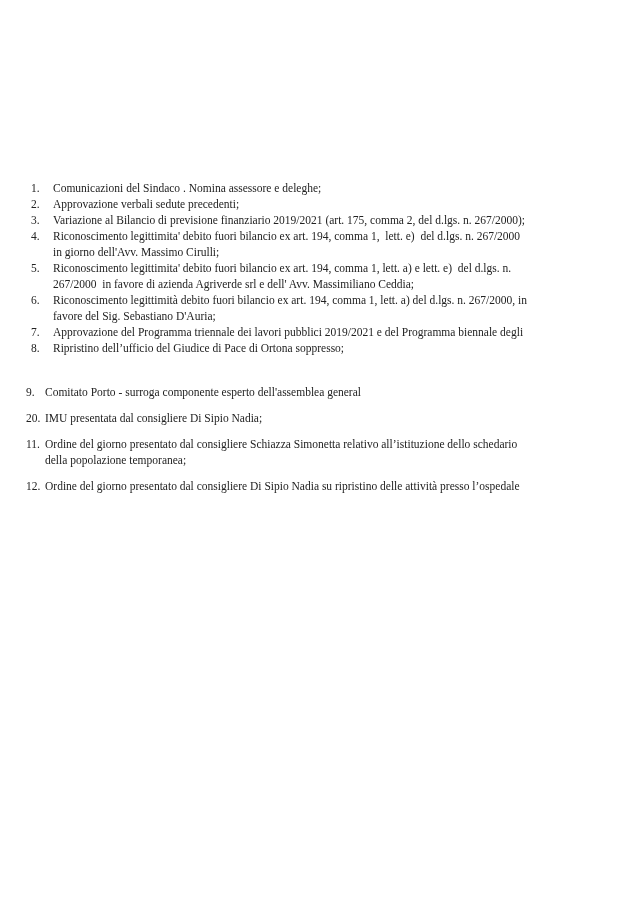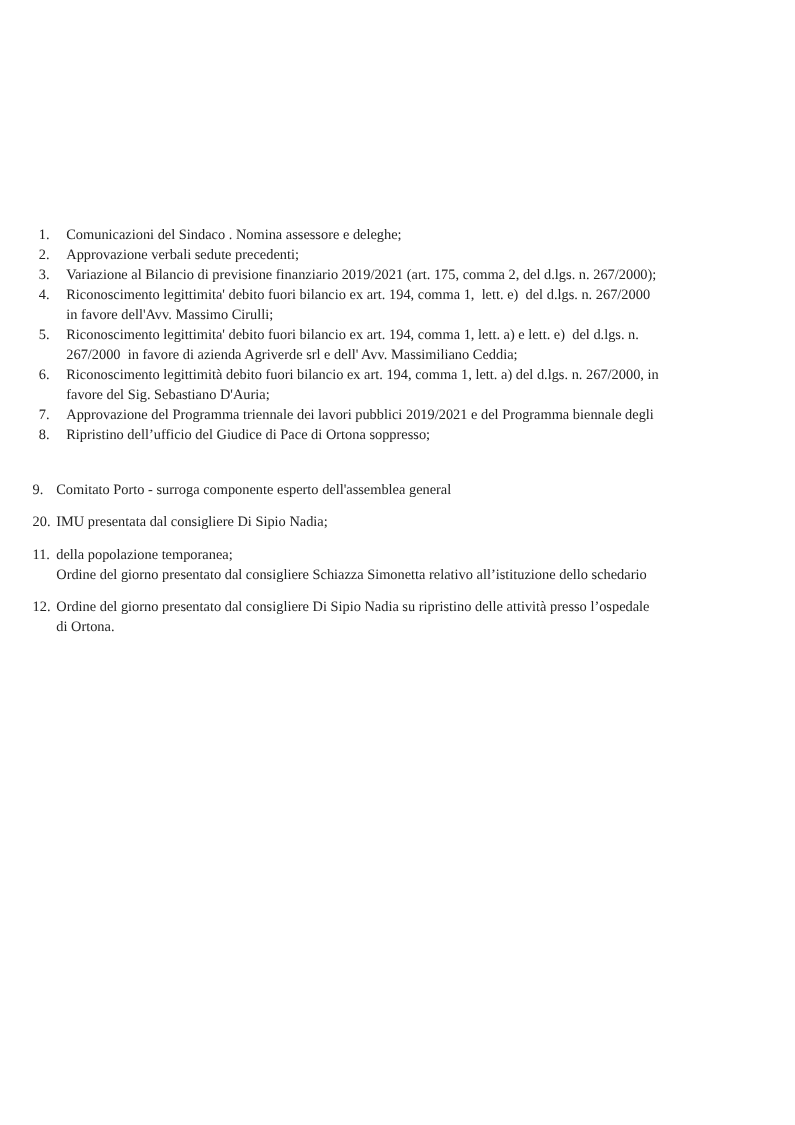--- a/index.html
+++ b/index.html
@@ -80,21 +80,21 @@
     <div class="row">
       <span class="num">3.</span>
       <span class="txt">
         <span class="ln">Variazione al Bilancio di previsione finanziario 2019/2021 (art. 175, comma 2, del d.lgs. n. 267/2000);</span>
       </span>
     </div>
     <div class="row">
       <span class="num">4.</span>
       <span class="txt">
         <span class="ln">Riconoscimento legittimita' debito fuori bilancio ex art. 194, comma 1,  lett. e)  del d.lgs. n. 267/2000</span>
-        <span class="ln">in favore dell'Avv. Massimo Cirulli;</span>
+        <span class="ln">in giorno dell'Avv. Massimo Cirulli;</span>
       </span>
     </div>
     <div class="row">
       <span class="num">5.</span>
       <span class="txt">
         <span class="ln">Riconoscimento legittimita' debito fuori bilancio ex art. 194, comma 1, lett. a) e lett. e)  del d.lgs. n.</span>
         <span class="ln">267/2000  in favore di azienda Agriverde srl e dell' Avv. Massimiliano Ceddia;</span>
       </span>
     </div>
     <div class="row">
@@ -127,26 +127,25 @@
     </div>
     <div class="row">
       <span class="num">20.</span>
       <span class="txt">
         <span class="ln">IMU presentata dal consigliere Di Sipio Nadia;</span>
       </span>
     </div>
     <div class="row">
       <span class="num">11.</span>
       <span class="txt">
+        <span class="ln">Ordine del giorno presentato dal consigliere Schiazza Simonetta relativo all’istituzione dello schedario</span>
         <span class="ln">della popolazione temporanea;</span>
-        <span class="ln">Ordine del giorno presentato dal consigliere Schiazza Simonetta relativo all’istituzione dello schedario</span>
       </span>
     </div>
     <div class="row">
       <span class="num">12.</span>
       <span class="txt">
         <span class="ln">Ordine del giorno presentato dal consigliere Di Sipio Nadia su ripristino delle attività presso l’ospedale</span>
-        <span class="ln">di Ortona.</span>
       </span>
     </div>
   </div>
 
 </div>
 
 </body></html>

